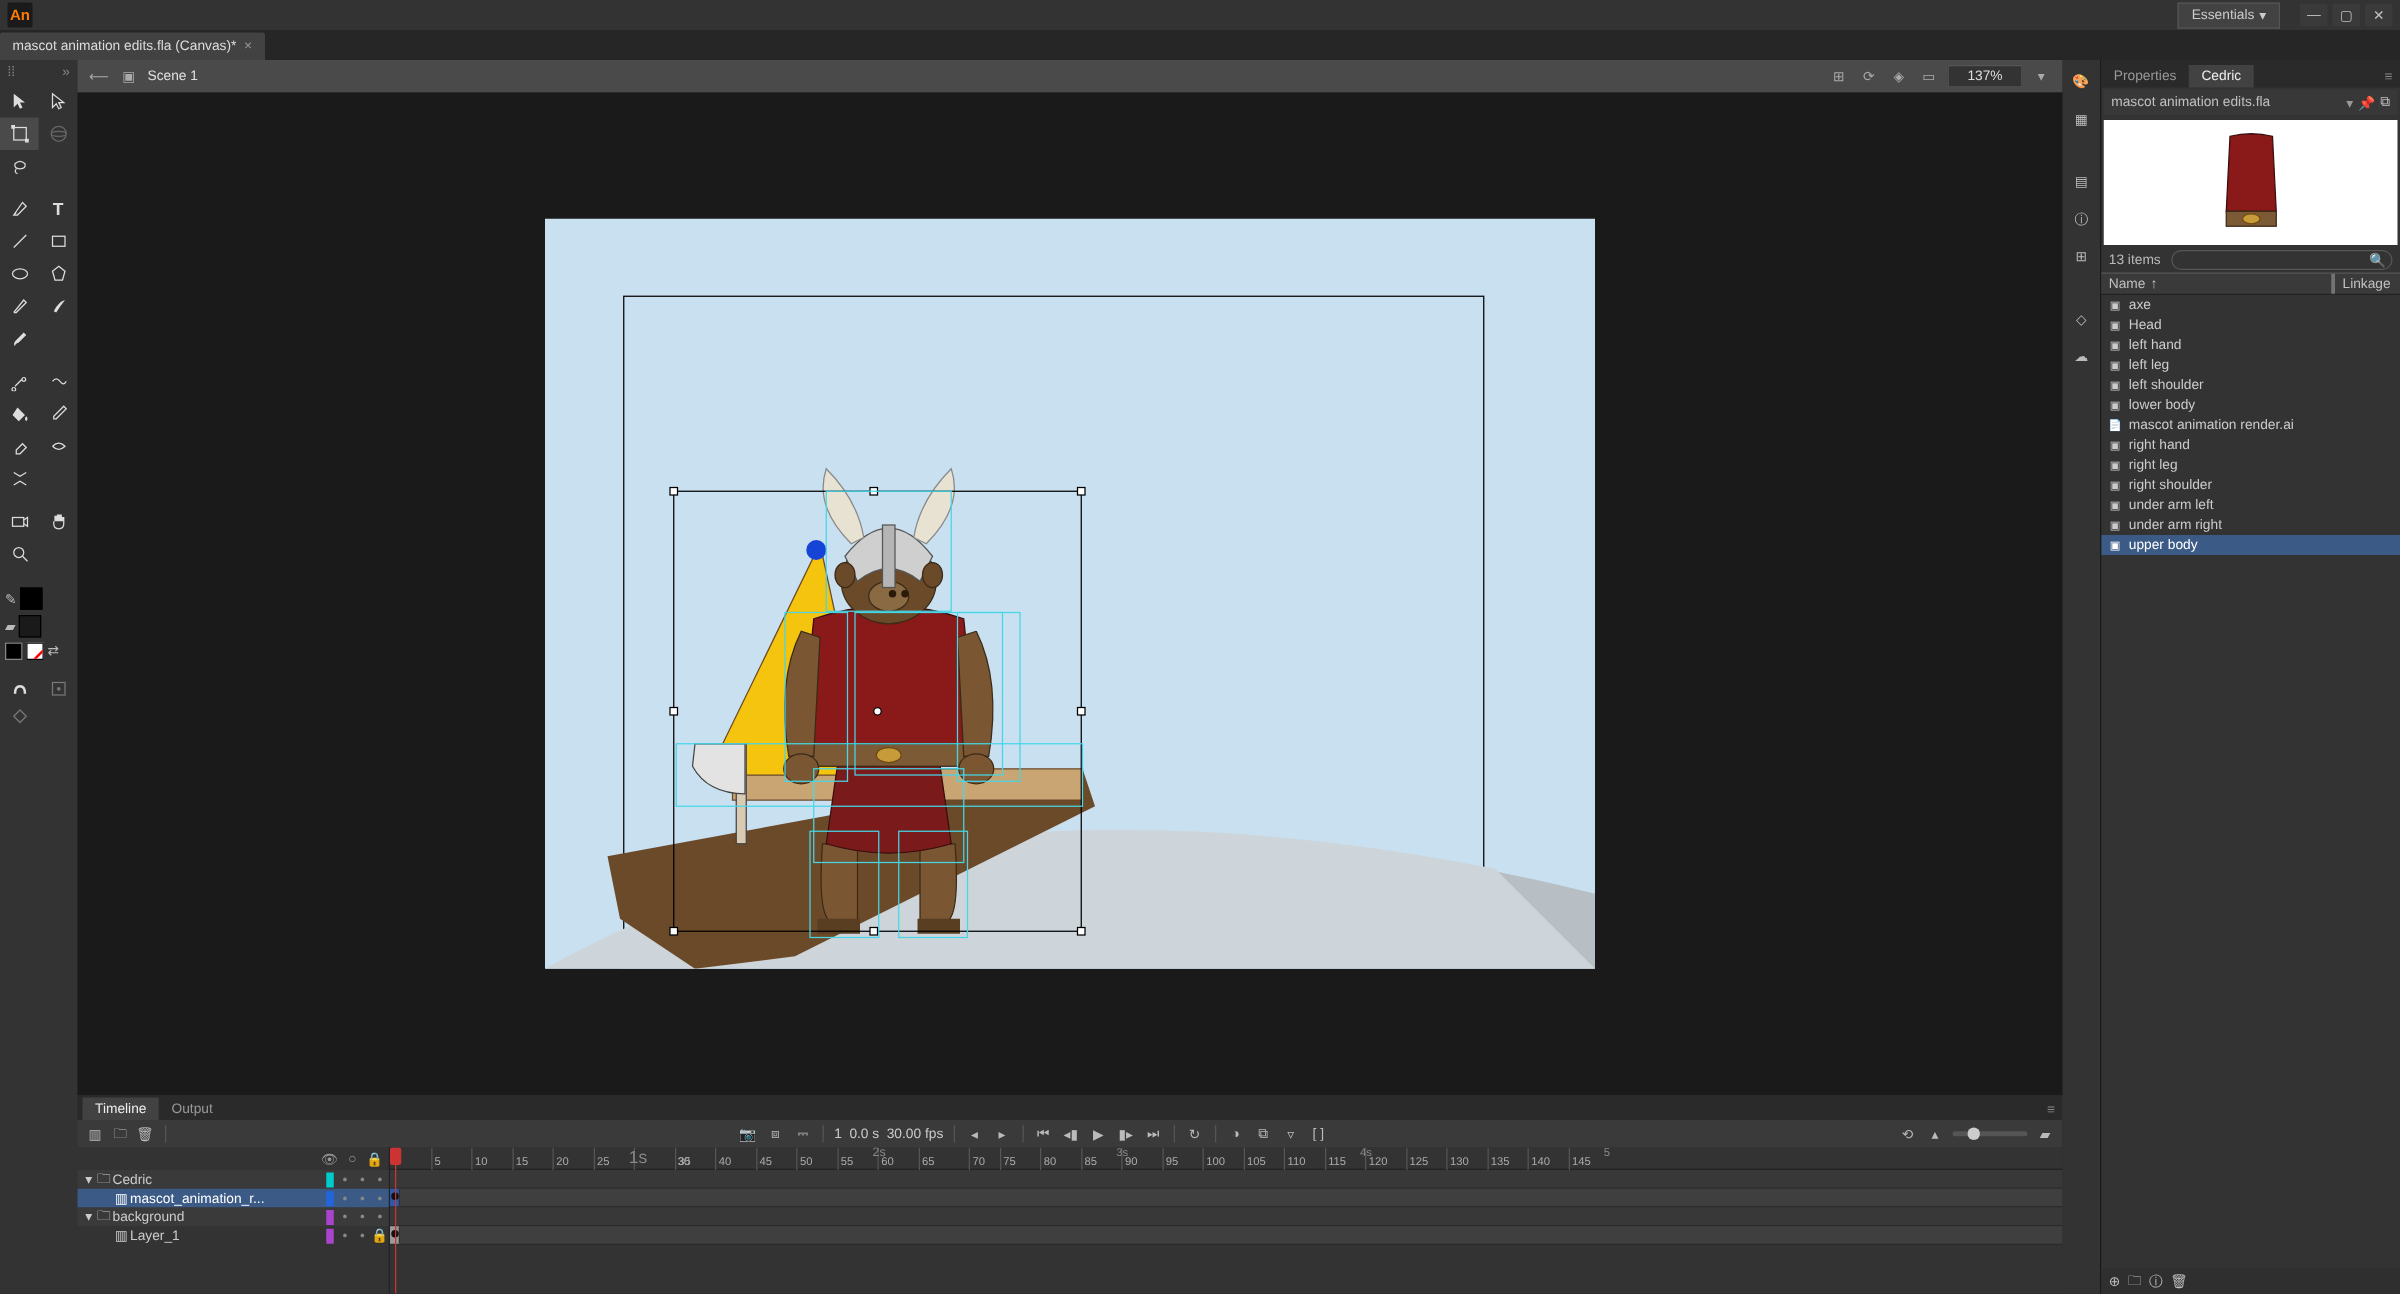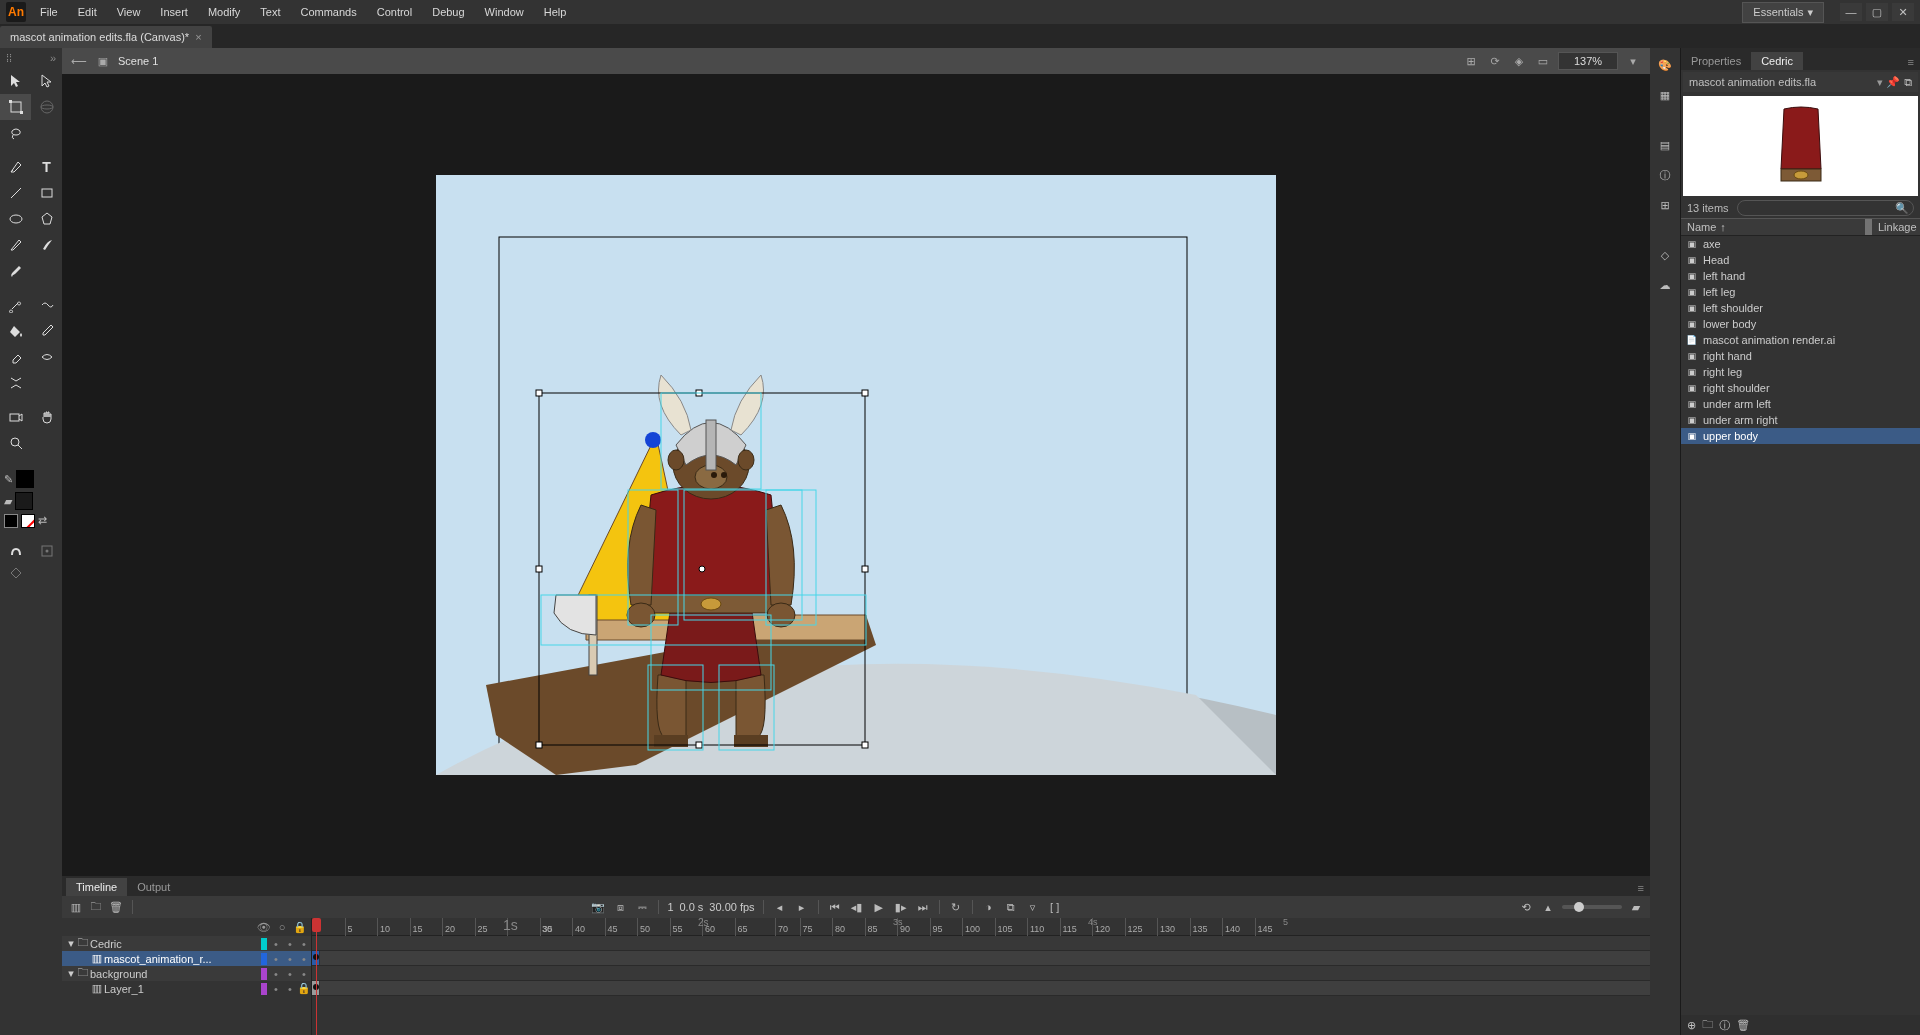--- a/index.html
+++ b/index.html
@@ -82,33 +82,20 @@
 .playhead { position:absolute; top:0; bottom:0; width:1px; background:#cc3333;}
 .playhead-head { position:absolute; top:0; left:-4px; width:9px; height:14px; background:#cc3333; border-radius:2px;}
 .slider-track { width:60px; height:4px; background:#555; position:relative; border-radius:2px;}
 .slider-thumb { position:absolute; top:-3px; width:10px;height:10px;background:#ccc;border-radius:50%;}
 </style>
 </head>
 <body>
 
 <div class="menubar">
   <div class="app-icon">An</div>
-  <div id="menu-items" style="display:flex;">
-      <div class="menu-item">File</div>
-      <div class="menu-item">Edit</div>
-      <div class="menu-item">View</div>
-      <div class="menu-item">Insert</div>
-      <div class="menu-item">Modify</div>
-      <div class="menu-item">Text</div>
-      <div class="menu-item">Commands</div>
-      <div class="menu-item">Control</div>
-      <div class="menu-item">Debug</div>
-      <div class="menu-item">Window</div>
-      <div class="menu-item">Help</div>
-    </div>
   <div class="spacer"></div>
   <div class="workspace-btn">
     <span>Essentials</span>
     <span>▾</span>
   </div>
   <div class="win-controls">
     <div class="win-btn">—</div>
     <div class="win-btn">▢</div>
     <div class="win-btn">✕</div>
   </div>
@@ -603,21 +590,21 @@
       <span>13 items</span>
       <div class="lib-search">
         <span>🔍</span>
       </div>
     </div>
     <div class="lib-header">
       <div class="col name">
         <span>Name</span>
         <span>↑</span>
       </div>
-      <div class="col" style="width:55px;border-left:7px solid #737373;margin-left:36px;">Linkage</div>
+      <div class="col" style="width:55px;border-left:3px solid #737373;margin-left:36px;">Linkage</div>
     </div>
     <div class="lib-list" id="lib-list">
         <div class="lib-item">
           <span class="sym-icon">▣</span>
           <span>axe</span>
         </div>
         <div class="lib-item">
           <span class="sym-icon">▣</span>
           <span>Head</span>
         </div>

